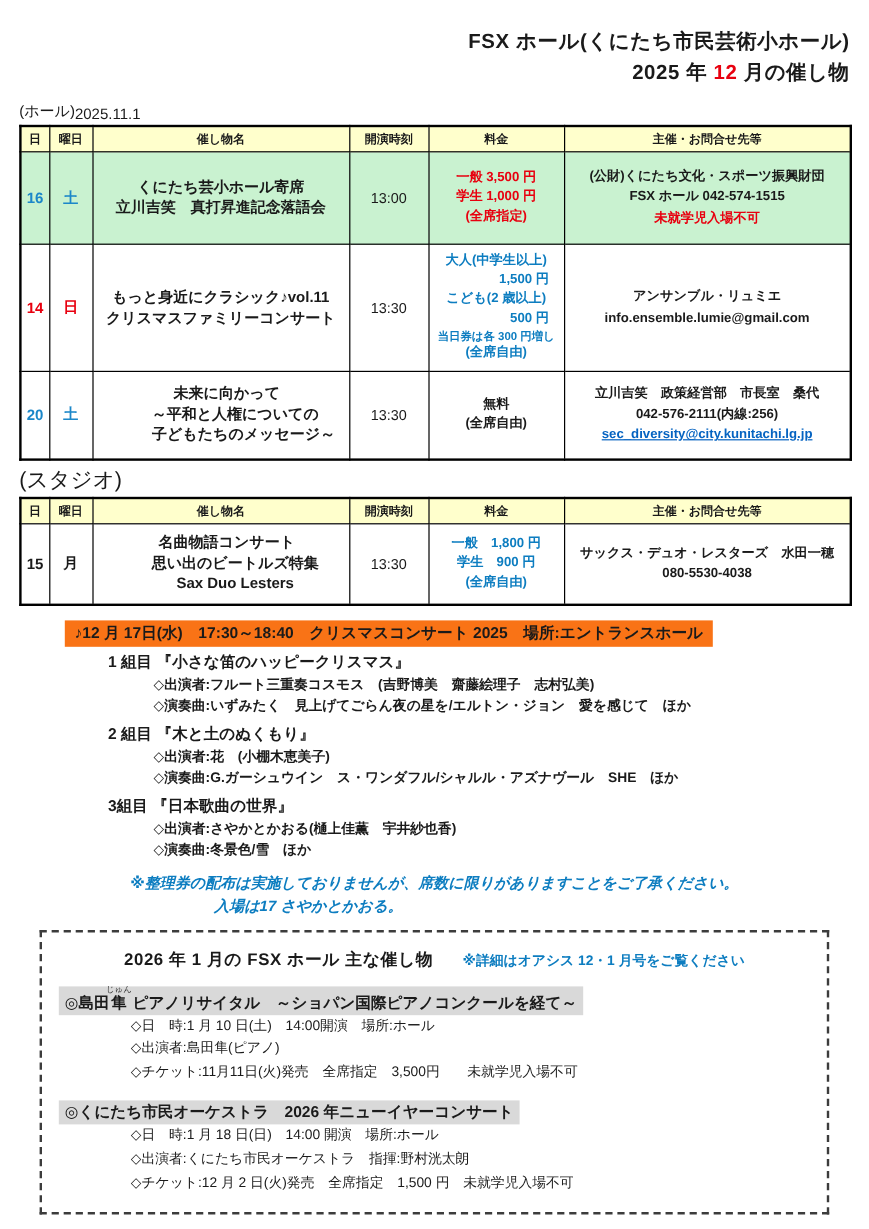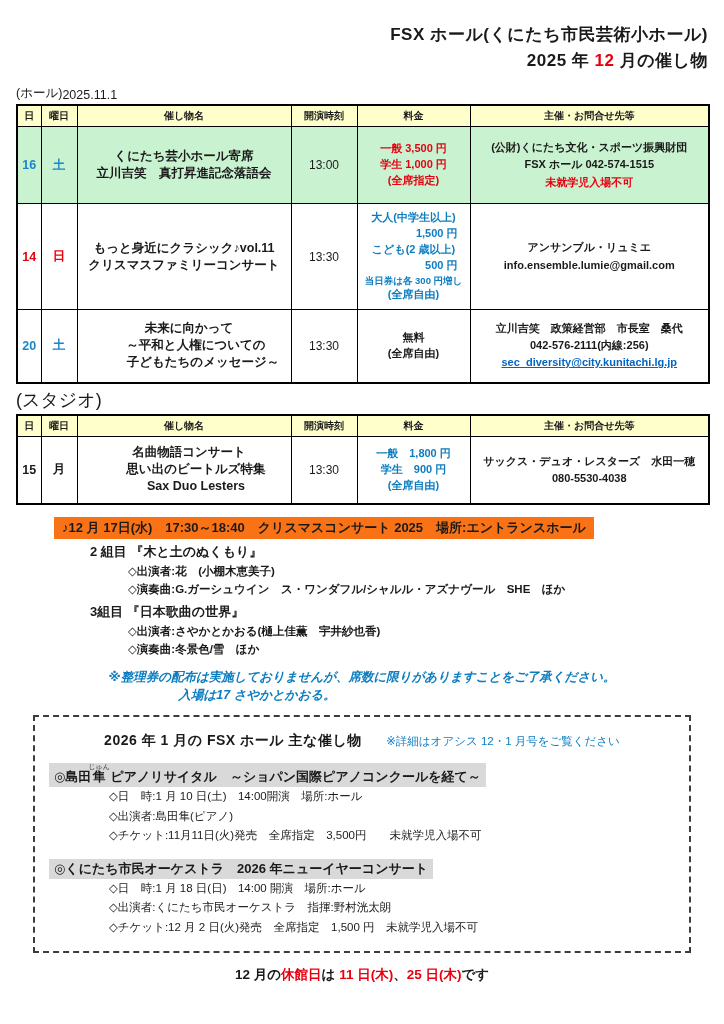--- a/index.html
+++ b/index.html
@@ -52,21 +52,21 @@
   
   .note-wrap { text-align:center; margin-top:9px; }
   .note { display:inline-block; text-align:left; color:#0d7dc0; font-weight:bold;
           font-style:italic; font-size:12.5px; line-height:1.5; }
   .note-line2 { padding-left:70px; }
 
   
   .box { width:658px; margin:10px auto 0; border:2px dashed #3c3c3c; padding:10px 14px 14px; }
   .box-title-row { text-align:center; margin-top:4px; }
   .box-title { font-size:14px; font-weight:bold; letter-spacing:.5px; }
-  .box-note { color:#0d7dc0; font-size:11.5px; font-weight:normal; margin-left:20px; }
+  .box-note { color:#0d7dc0; font-size:11.5px; font-weight:bold; margin-left:20px; }
   .box-event { margin-top:13px; }
   .box-event-title { display:inline-block; background:#d9d9d9; font-size:13px;
                      font-weight:bold; padding:1px 5px; }
   .box-event-title ruby rt { font-size:7px; color:#333; font-weight:normal; }
   .box-line { font-size:11.5px; font-weight:normal; margin-left:60px; line-height:1.7; }
 
   
   .closures { margin-top:11px; text-align:center; font-size:13.5px; font-weight:bold; line-height:1.65; }
 </style>
 </head>
@@ -202,20 +202,25 @@
         <div>080-5530-4038</div>
       </td>
     </tr>
   </tbody>
     </table>
 
   <div class="concert">
     <div class="concert-heading">♪12 月 17日(水)　17:30～18:40　クリスマスコンサート 2025　場所:エントランスホール</div>
 
     <div>
+      <div class="group-title">1 組目 『小さな笛のハッピークリスマス』</div>
+      <div class="group-line">◇出演者:フルート三重奏コスモス　(吉野博美　齋藤絵理子　志村弘美)</div>
+      <div class="group-line">◇演奏曲:いずみたく　見上げてごらん夜の星を/エルトン・ジョン　愛を感じて　ほか</div>
+    </div>
+    <div>
       <div class="group-title">2 組目 『木と土のぬくもり』</div>
       <div class="group-line">◇出演者:花　(小棚木恵美子)</div>
       <div class="group-line">◇演奏曲:G.ガーシュウイン　ス・ワンダフル/シャルル・アズナヴール　SHE　ほか</div>
     </div>
     <div>
       <div class="group-title">3組目 『日本歌曲の世界』</div>
       <div class="group-line">◇出演者:さやかとかおる(樋上佳薫　宇井紗也香)</div>
       <div class="group-line">◇演奏曲:冬景色/雪　ほか</div>
     </div>
 

